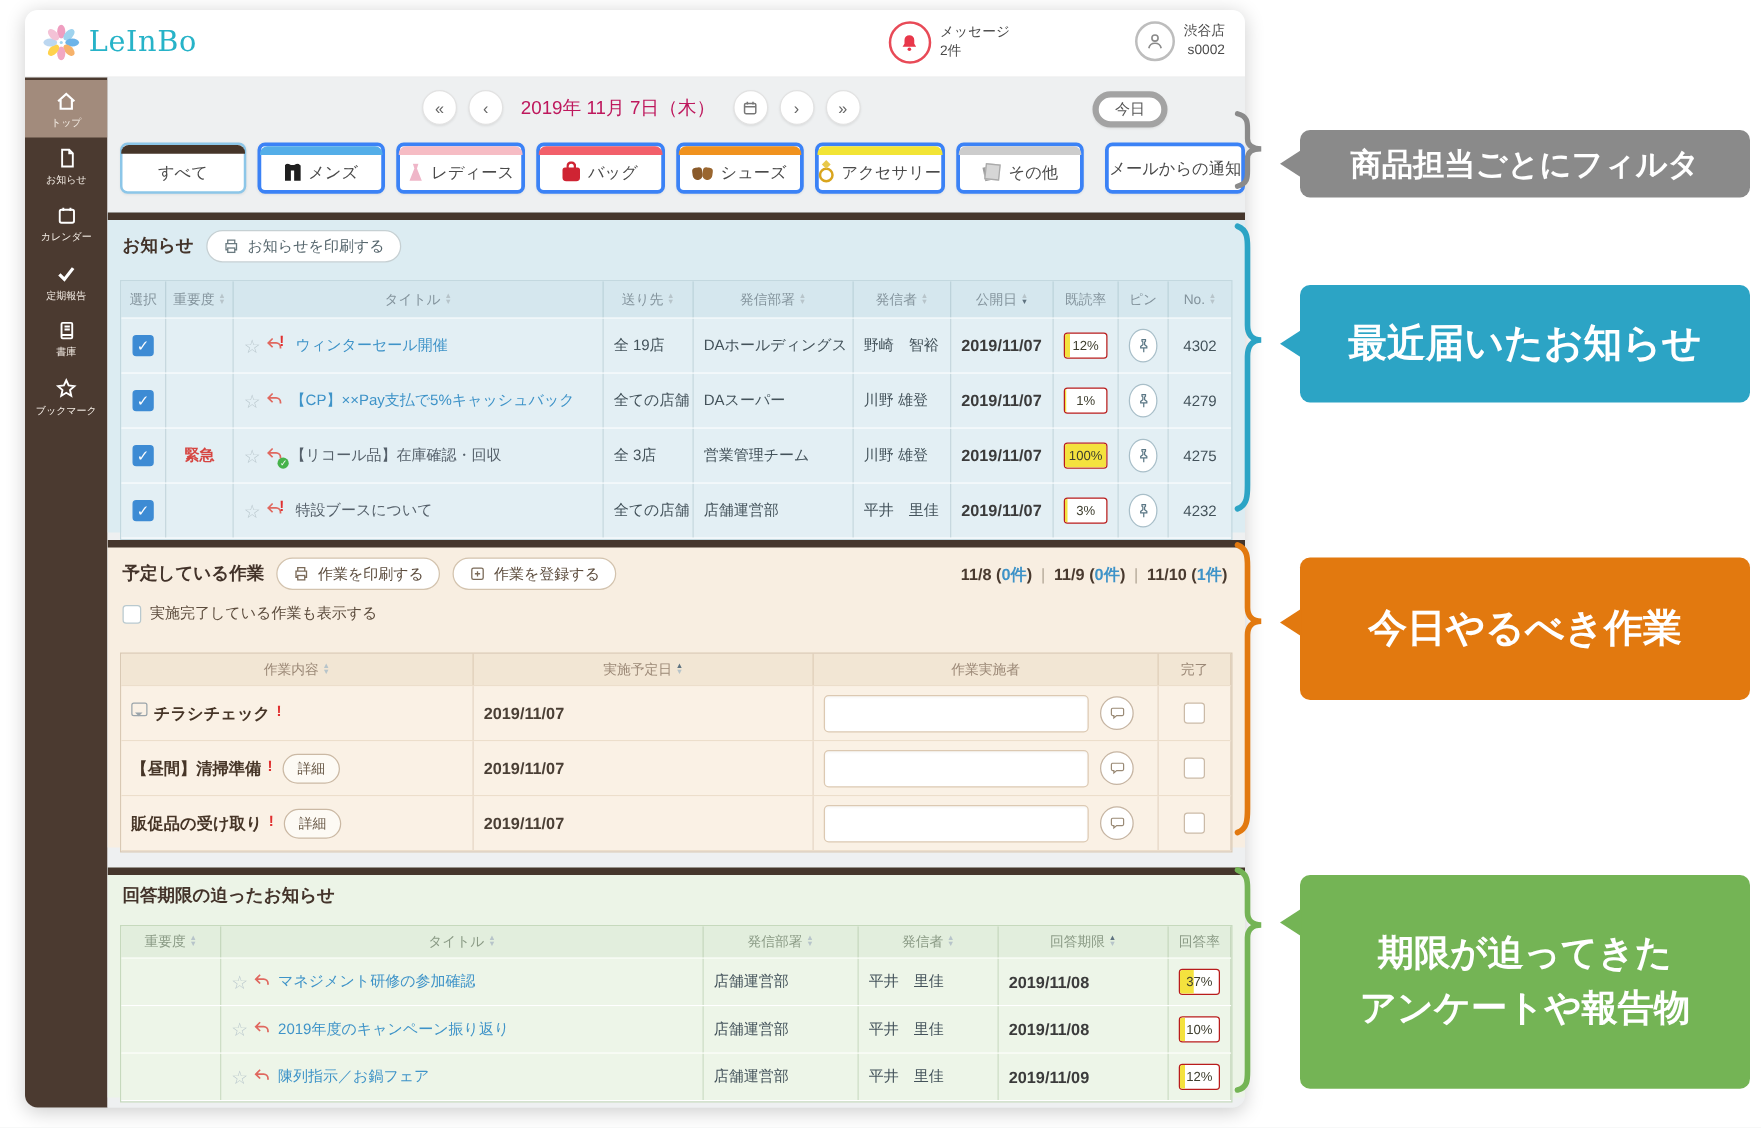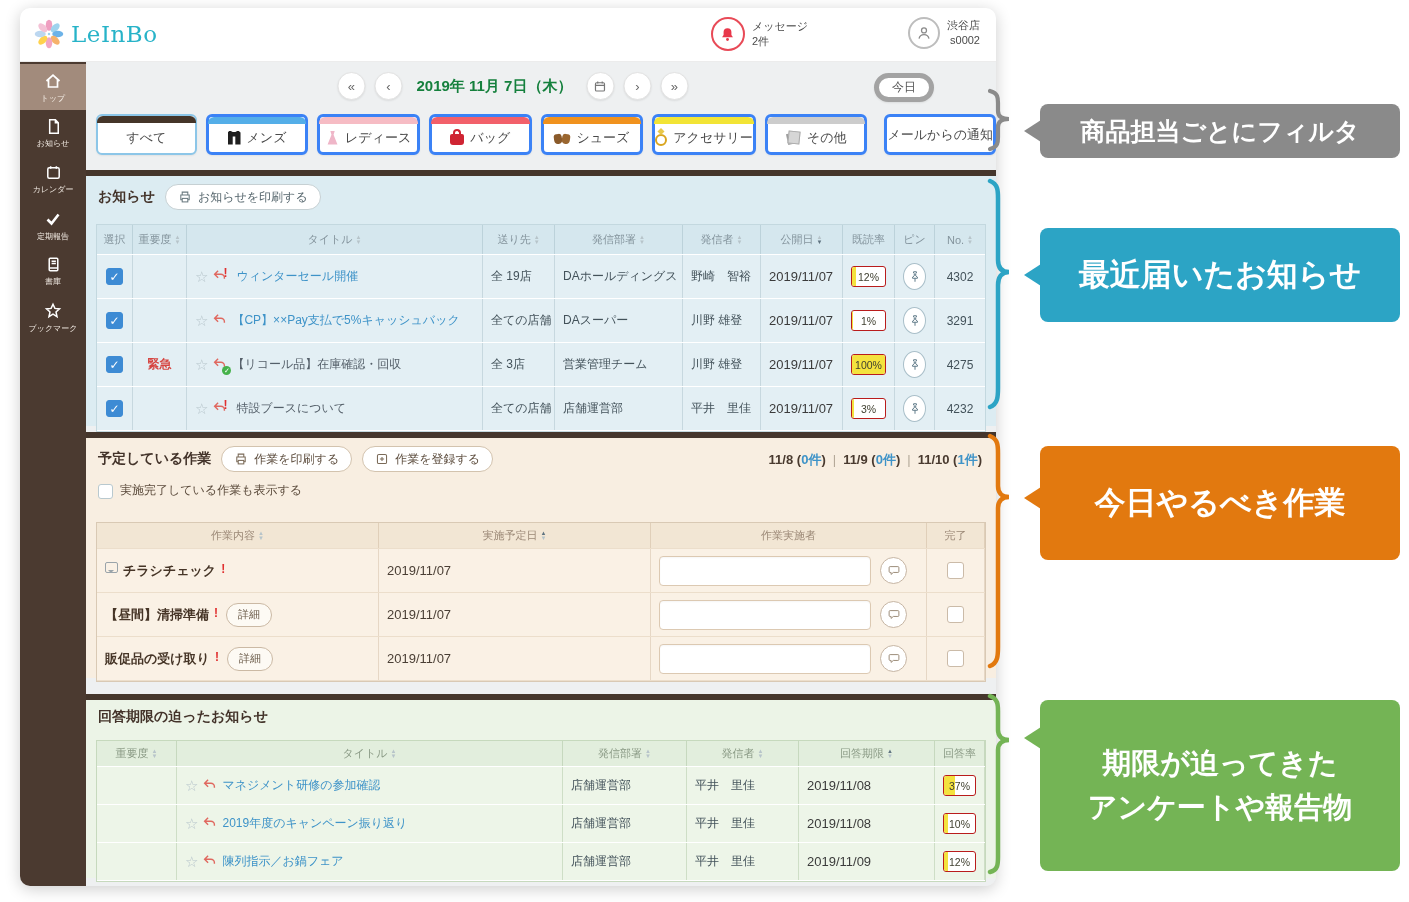--- a/index.html
+++ b/index.html
@@ -35,21 +35,21 @@
   .content{position:absolute;left:66px;top:54px;right:0;bottom:0;background:#eef0f1;
        border-radius:0 0 10px 0;overflow:hidden}
 
   
   .date-row{position:absolute;top:10px;left:0;right:0;height:32px}
   .date-nav{position:absolute;left:50%;transform:translateX(-58%);display:flex;
        align-items:center;gap:9px}
   .circ{width:28px;height:28px;border-radius:50%;background:#fff;border:1px solid #e2e2e2;
        box-shadow:0 1px 2px rgba(0,0,0,.08);display:flex;align-items:center;
        justify-content:center;font-size:13px;color:#666;cursor:pointer}
-  .date-text{font-size:15px;font-weight:bold;color:#15803d;margin:0 5px}
+  .date-text{font-size:15px;font-weight:normal;color:#be185d;margin:0 5px}
   .today-btn{position:absolute;right:62px;top:1px;height:29px;padding:0 13px;
        border-radius:15px;background:#fff;border:5px solid #a3a3a3;
        box-shadow:0 1px 2px rgba(0,0,0,.08);display:flex;align-items:center;
        font-size:12px;color:#555;cursor:pointer}
 
   
   .filter-row{position:absolute;top:52px;left:10px;right:0;display:flex;gap:9px}
   .tab{position:relative;height:41px;flex:1;background:#fff;border:3px solid #3b82f6;
        border-radius:6px;box-shadow:0 1px 2px rgba(0,0,0,.06);display:flex;
        align-items:center;justify-content:center;gap:6px;padding-top:6px;
@@ -109,21 +109,21 @@
       align-items:center;justify-content:center;color:#fff;font-size:12px;font-weight:bold}
   .cb2{border-color:#cbbba8}
   .star{color:#b8c6cc;font-size:15px;margin-right:4px;cursor:pointer}
   .reply{flex:none;margin-right:5px;position:relative;cursor:default}
   .ex{color:#e03030;font-weight:bold;font-size:12px;position:relative;top:-5px;left:-4px}
   .gchk{position:absolute;right:-4px;bottom:-2px;width:9px;height:9px;border-radius:50%;
       background:#45b24a;color:#fff;font-size:7px;display:flex;align-items:center;justify-content:center}
   .lnk{color:#3e93c8;cursor:pointer;overflow:hidden;text-overflow:ellipsis}
   .readt{color:#55606a}
   .urgent{color:#d64541;font-weight:bold}
-  .bdate{font-weight:normal;color:#3b3b3b;font-size:13px}
+  .bdate{font-weight:bold;color:#3b3b3b;font-size:13px}
   .rate{position:relative;width:40px;height:21px;border:1px solid #b91c1c;background:#fff;
       border-radius:3px;display:flex;align-items:center;justify-content:center;overflow:hidden}
   .rate-fill{position:absolute;left:0;top:0;bottom:0;background:#f4e23e}
   .rate b{position:relative;font-size:10.5px;font-weight:normal;color:#3f3f2f}
   .pinbtn{width:27px;height:27px;border-radius:50%;border:1px solid #a9bfc9;background:#fff;
       display:flex;align-items:center;justify-content:center;cursor:pointer}
   .counts{position:absolute;right:14px;top:13px;font-size:13px;font-weight:bold;color:#493a2f}
   .counts .cnt{color:#3e93c8;font-style:normal}
   .counts .sep{color:#b3a797;margin:0 7px;font-weight:normal}
   .showdone{position:absolute;top:44px;left:12px;display:flex;align-items:flex-end;gap:7px;
@@ -448,21 +448,21 @@
                 <b>1%</b>
               </span>
             </div>
           <div class="cell c">
               <span class="pinbtn">
                 <svg width="14" height="14" viewBox="0 0 20 20" fill="none" stroke="#5b7785" stroke-width="1.4">
                   <path d="M8 2.5h4v1.8l-1 .8v3.2l2.5 1.9v1.6H6.5v-1.6L9 8.3V5.1l-1-.8zM10 11.8v5"></path>
                 </svg>
               </span>
             </div>
-          <div class="cell c">3291</div>
+          <div class="cell c">4279</div>
         </div>
 
         <div class="trow">
           <div class="cell c">
               <span class="cb" data-checked="true"></span>
             </div>
           <div class="cell c urgent">緊急</div>
           <div class="cell">
               <span class="star">☆</span>
             <span class="reply"><svg width="15" height="14" viewBox="0 0 20 20" fill="none" stroke="#e0685f" stroke-width="2">

